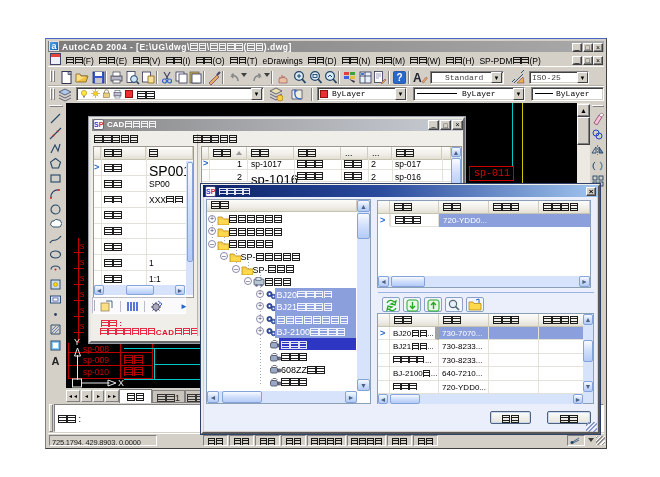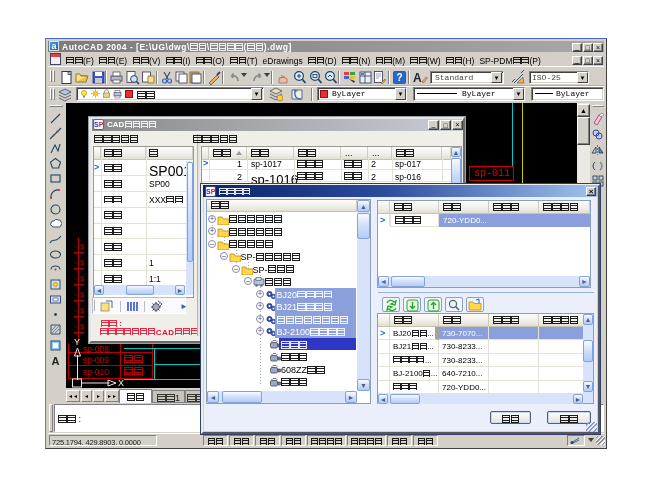--- a/index.html
+++ b/index.html
@@ -170,21 +170,21 @@
 <div class="sep" style="left:271px;top:71px;height:13px"></div>
 <div class="sep" style="left:338px;top:71px;height:13px"></div>
 <div class="sep" style="left:388px;top:71px;height:13px"></div>
 <div class="sep" style="left:408px;top:71px;height:13px"></div>
 <div class="a" style="left:412px;top:70px;width:16px;height:15px">
     <svg width="16" height="15" viewBox="0 0 16 15">
       <text x="1" y="12" font-size="12" font-weight="bold" fill="#223" font-family="Liberation Sans">A</text>
       <path d="M10 12l4-5 1.5 1-4 5z" fill="#e8b048" stroke="#846" stroke-width=".5"></path>
     </svg>
   </div>
-<div class="combo" style="left:430px;top:71px;width:74px;height:13px;color:#444;padding:1px 4px;font-family:'Liberation Mono',monospace">Standard</div>
+<div class="combo" style="left:430px;top:71px;width:74px;height:13px;color:#444;padding:1px 14px;font-family:'Liberation Mono',monospace">Standard</div>
 <div class="da" style="left:491px;top:72px;height:11px;line-height:10px">▼</div>
 <div class="a" style="left:510px;top:70px;width:16px;height:15px">
     <svg width="16" height="15" viewBox="0 0 16 15">
       <path d="M2 12l3-3m6-6l3-3M4 13l9-9" stroke="#357" stroke-width="1"></path>
       <path d="M7 13l6-6 1 6z" fill="#e8b048" stroke="#846" stroke-width=".6"></path>
     </svg>
   </div>
 <div class="combo" style="left:529px;top:71px;width:60px;height:13px;color:#444;padding:1px 2px;font-family:'Liberation Mono',monospace">ISO-25</div>
 <div class="da" style="left:577px;top:72px;height:11px;line-height:10px">▼</div>
 <div class="a" style="left:48px;top:85px;width:556px;height:18px;background:#d4d0c8;border-top:1px solid #b4b0a8;box-shadow:inset 0 1px 0 #fff"></div>

